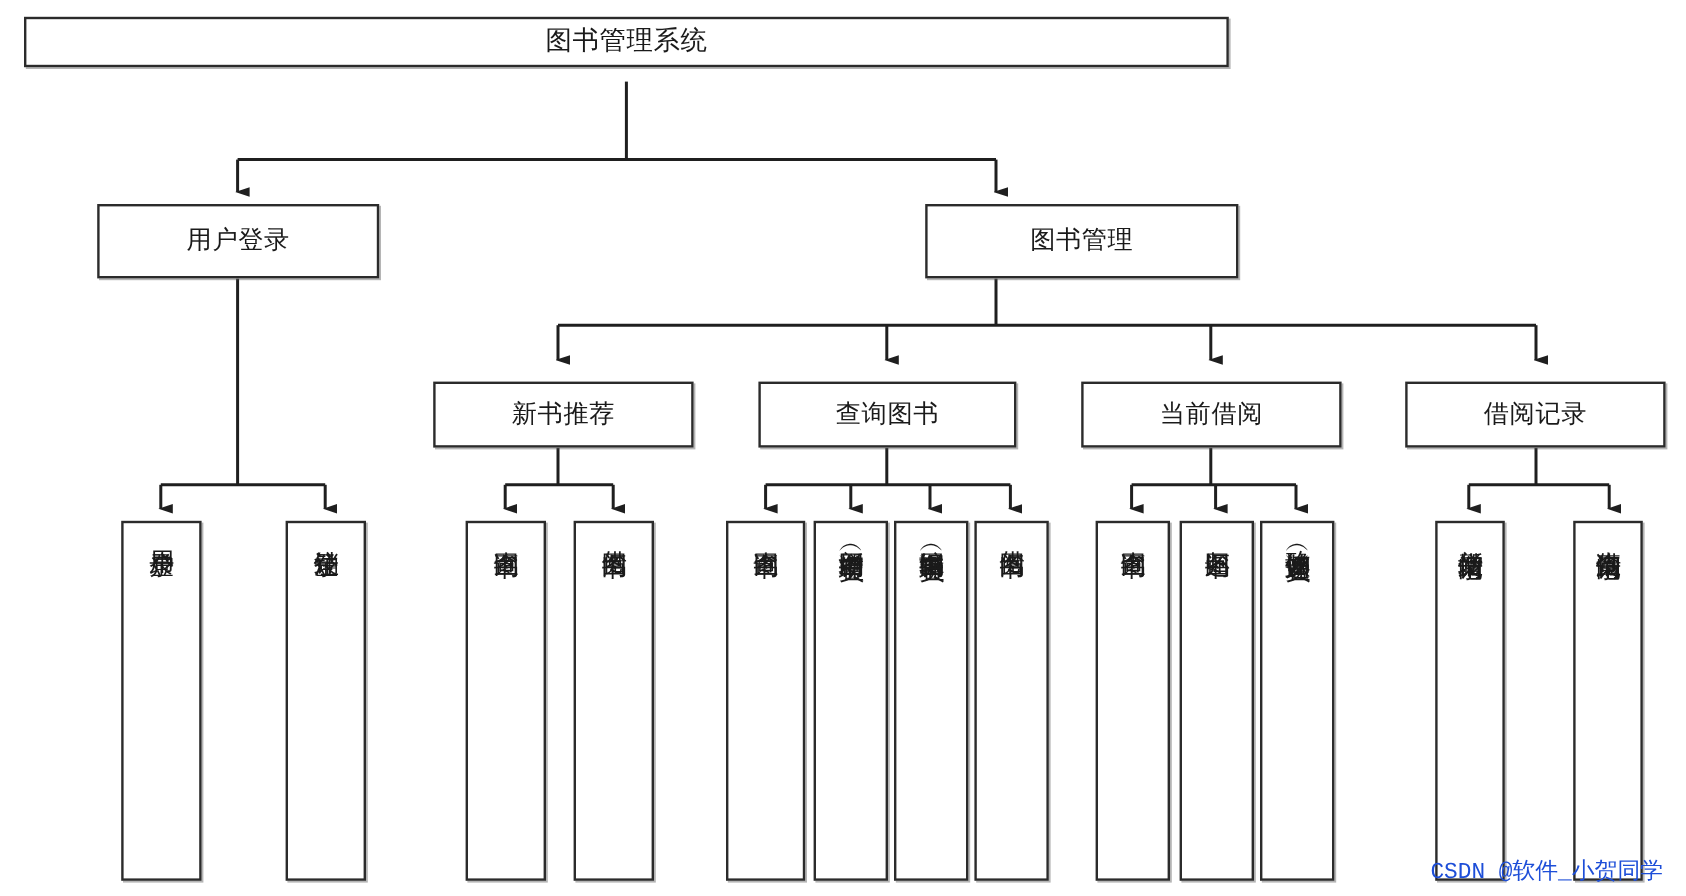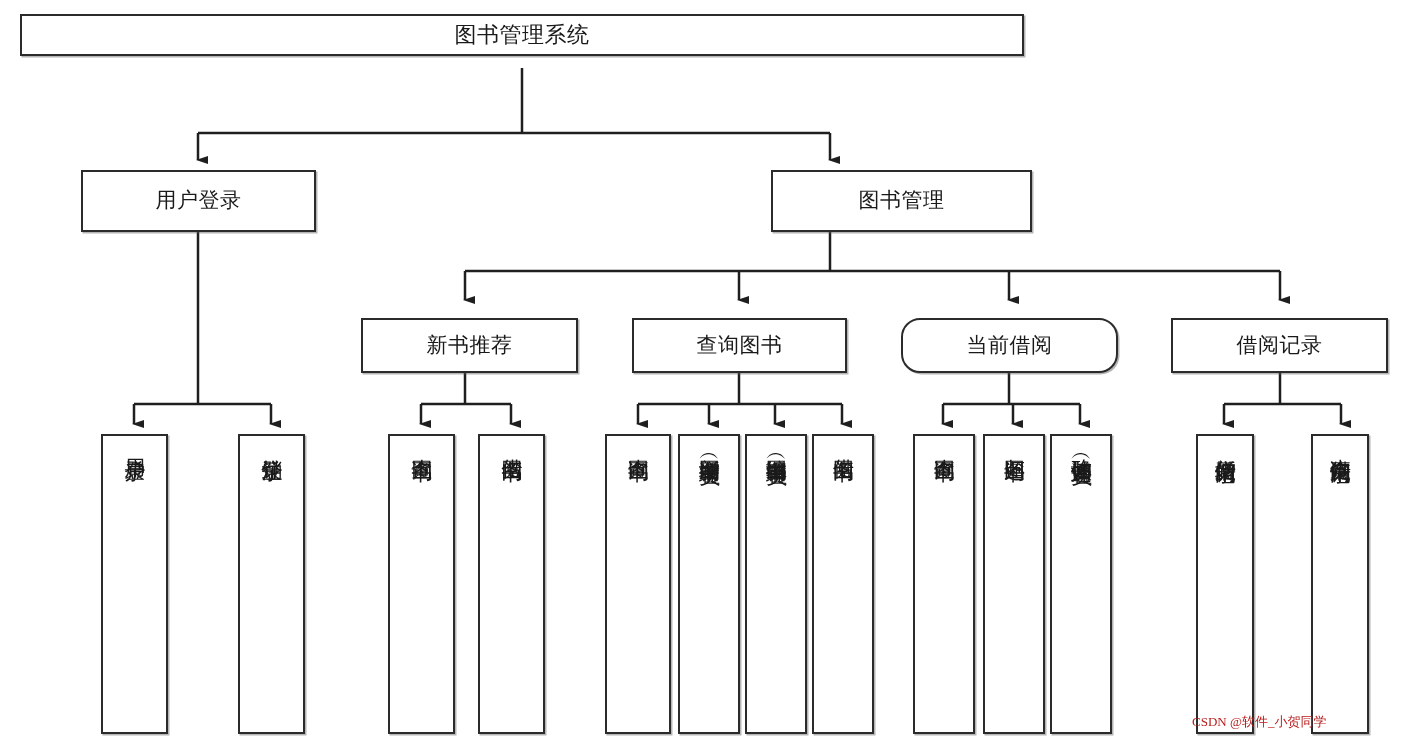--- a/index.html
+++ b/index.html
@@ -53,24 +53,24 @@
     letter-spacing: 1px;
     padding-top: 6px;
   }
   .node.root .label {
     font-size: 22px;
   }
   #watermark {
     position: absolute;
     left: 1192px;
     top: 713px;
-    font-size: 13px;
-    color: #b91c1c;
+    font-size: 19px;
+    color: #1d4ed8;
     white-space: nowrap;
-    font-family: Liberation Serif, serif;
+    font-family: Liberation Mono, monospace;
   }
 </style>
 </head>
 <body>
 
 <div id="diagram-root">
 
   <svg id="connector-layer" viewBox="0 0 1405 747" width="1405" height="747" xmlns="http://www.w3.org/2000/svg">
     <defs>
       <marker id="arrowhead" markerWidth="10" markerHeight="12" refX="4" refY="10" orient="auto" markerUnits="userSpaceOnUse">
@@ -131,21 +131,21 @@
   <div class="node horizontal" style="left:751px; top:170px; width:261px; height:62px;margin-left:20px;">
     <span class="label">图书管理</span>
   </div>
 
   <div class="node horizontal" style="left:361px; top:318px; width:217px; height:55px;">
     <span class="label">新书推荐</span>
   </div>
   <div class="node horizontal" style="left:632px; top:318px; width:215px; height:55px;">
     <span class="label">查询图书</span>
   </div>
-  <div class="node horizontal" style="left:901px; top:318px; width:217px; height:55px;border-radius:19px;">
+  <div class="node horizontal" style="left:901px; top:318px; width:217px; height:55px;">
     <span class="label">当前借阅</span>
   </div>
   <div class="node horizontal" style="left:1171px; top:318px; width:217px; height:55px;text-align:right;">
     <span class="label">借阅记录</span>
   </div>
 
   <div class="node vertical" style="left:101px; top:434px; width:67px; height:300px;">
     <span class="label">用户登录</span>
   </div>
   <div class="node vertical" style="left:238px; top:434px; width:67px; height:300px;">

